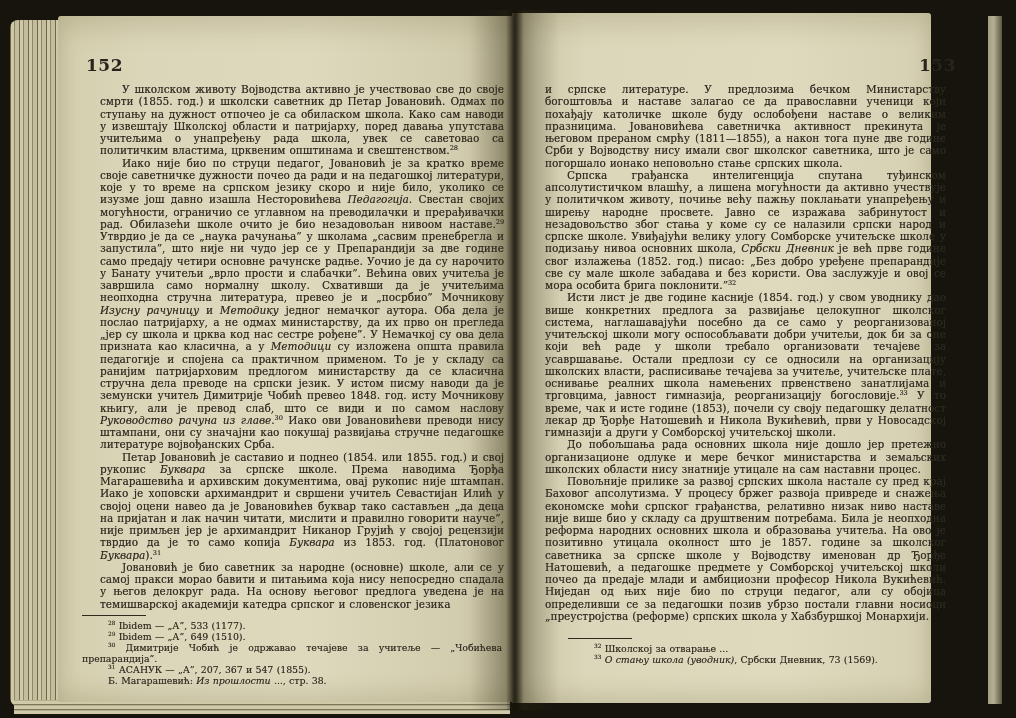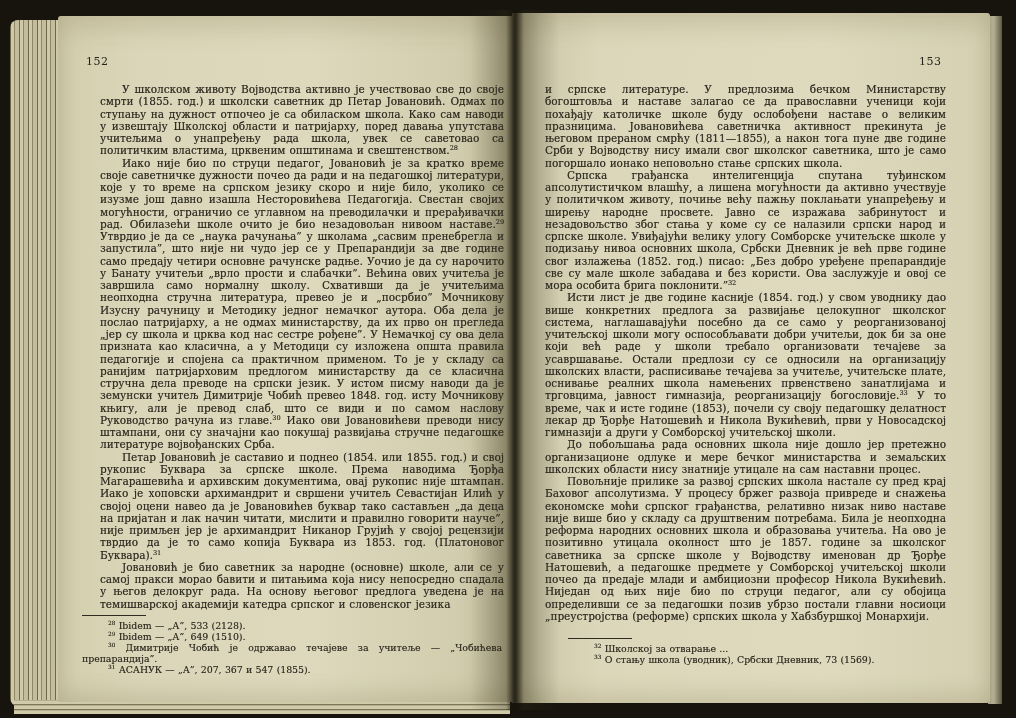--- a/index.html
+++ b/index.html
@@ -29,47 +29,47 @@
   .page{
     position:absolute;color:#2e2a20;box-sizing:border-box;
   }
   .page.left{
     left:58px;top:16px;width:454px;height:686px;
     background:linear-gradient(90deg,#d3cead 0%,#dbd6b9 18%,#ded9bd 55%,#d2cdae 88%,#bab494 100%);
     box-shadow:inset 0 14px 22px rgba(110,100,60,.18), inset 0 -12px 18px rgba(110,100,60,.15);
     border-radius:3px 0 0 3px;
   }
   .page.right{
-    left:512px;top:13px;width:478px;height:690px;
+    left:512px;top:13px;width:419px;height:690px;
     background:linear-gradient(90deg,#b1ab8b 0%,#cfcaac 6%,#dcd7ba 18%,#dfdabe 65%,#d5d0b2 100%);
     box-shadow:inset 0 14px 22px rgba(110,100,60,.18), inset 0 -12px 18px rgba(110,100,60,.15);
     border-radius:0 3px 3px 0;
   }
   .gutter-shadow{
     position:absolute;left:470px;top:10px;width:90px;height:700px;z-index:5;
     background:linear-gradient(90deg,
       rgba(50,44,24,0) 0%,rgba(50,44,24,.30) 40%,rgba(22,19,10,.85) 49%,
       rgba(22,19,10,.85) 51%,rgba(50,44,24,.30) 60%,rgba(50,44,24,0) 100%);
     pointer-events:none;
   }
   .pagenum{
-    position:absolute;font-size:11px;font-weight:normal;letter-spacing:.5px;color:#28241b;
+    position:absolute;font-size:17px;font-weight:bold;letter-spacing:.5px;color:#28241b;
   }
   .left .pagenum{left:28px;top:39px;}
   .right .pagenum{left:407px;top:42px;}
   .body{
     text-align:justify;font-size:10.4px;line-height:12.25px;
     letter-spacing:.05px;word-spacing:.6px;color:#2e2a20;
     text-shadow:.25px 0 0 rgba(46,42,32,.55);
   }
   .left .body{margin:67px 8px 0 42px;width:404px;}
   .right .body{margin:70px 44px 0 33px;width:401px;}
   .body p{margin:0;text-indent:22px;}
   .body p.noindent{text-indent:0;}
-  .it{}
+  .it{font-style:italic;}
   .sup{vertical-align:super;font-size:.62em;line-height:0;letter-spacing:0;}
   .footnotes{
     text-align:justify;font-size:9.3px;line-height:11.1px;color:#2e2a20;
     word-spacing:.4px;text-shadow:.2px 0 0 rgba(46,42,32,.5);
   }
   .left .footnotes{margin:5px 10px 0 24px;width:420px;}
   .right .footnotes{margin:16px 50px 0 56px;width:372px;}
   .rule{width:64px;border-top:1px solid #2e2a20;margin-bottom:4px;}
   .footnotes p{margin:0;text-indent:26px;}
 </style>
@@ -85,24 +85,25 @@
   <div class="page left">
     <div class="pagenum">152</div>
     <div class="body">
       <p><span>У школском животу Војводства активно је учествовао све до своје смрти (1855. год.) и школски саветник др Петар Јовановић. Одмах по ступању на дужност отпочео је са обиласком школа. Како сам наводи у извештају Школској области и патријарху, поред давања упутстава учитељима о унапређењу рада школа, увек се саветовао са политичким властима, црквеним општинама и свештенством.</span><span class="sup">28</span></p>
       <p><span>Иако није био по струци педагог, Јовановић је за кратко време своје саветничке дужности почео да ради и на педагошкој литератури, које у то време на српском језику скоро и није било, уколико се изузме још давно изашла Несторовићева </span><span class="it">Педагогија</span><span>. Свестан својих могућности, ограничио се углавном на преводилачки и прерађивачки рад. Обилазећи школе очито је био незадовољан нивоом наставе.</span><span class="sup">29</span><span> Утврдио је да се „наука рачунања” у школама „сасвим пренебрегла и запустила”, што није ни чудо јер се у Препарандији за две године само предају четири основне рачунске радње. Уочио је да су нарочито у Банату учитељи „врло прости и слабачки”. Већина ових учитеља је завршила само нормалну школу. Схвативши да је учитељима неопходна стручна литература, превео је и „посрбио” Мочникову </span><span class="it">Изусну рачуницу</span><span> и </span><span class="it">Методику</span><span> једног немачког аутора. Оба дела је послао патријарху, а не одмах министарству, да их прво он прегледа „јер су школа и црква код нас сестре рођене”. У Немачкој су ова дела призната као класична, а у </span><span class="it">Методици</span><span> су изложена општа правила педагогије и спојена са практичном применом. То је у складу са ранијим патријарховим предлогом министарству да се класична стручна дела преводе на српски језик. У истом писму наводи да је земунски учитељ Димитрије Чобић превео 1848. год. исту Мочникову књигу, али је превод слаб, што се види и по самом наслову </span><span class="it">Руководство рачуна из главе</span><span>.</span><span class="sup">30</span><span> Иако ови Јовановићеви преводи нису штампани, они су значајни као покушај развијања стручне педагошке литературе војвођанских Срба.</span></p>
       <p><span>Петар Јовановић је саставио и поднео (1854. или 1855. год.) и свој рукопис </span><span class="it">Буквара</span><span> за српске школе. Према наводима Ђорђа Магарашевића и архивским документима, овај рукопис није штампан. Иако је хоповски архимандрит и свршени учитељ Севастијан Илић у својој оцени навео да је Јовановићев буквар тако састављен „да деца на пријатан и лак начин читати, мислити и правилно говорити науче”, није примљен јер је архимандрит Никанор Грујић у својој рецензији тврдио да је то само копија </span><span class="it">Буквара</span><span> из 1853. год. (Платоновог </span><span class="it">Буквара</span><span>).</span><span class="sup">31</span></p>
       <p><span>Јовановић је био саветник за народне (основне) школе, али се у самој пракси морао бавити и питањима која нису непосредно спадала у његов делокруг рада. На основу његовог предлога уведена је на темишварској академији катедра српског и словенског језика</span></p>
     </div>
     <div class="footnotes">
       <div class="rule"></div>
-      <p class="fn"><span class="sup">28</span><span> Ibidem — „А”, 533 (2128).</span></p>
+      <p class="fn"><span class="sup">28</span><span> Ibidem — „А”, 533 (1177).</span></p>
       <p class="fn"><span class="sup">29</span><span> Ibidem — „А”, 649 (1510).</span></p>
       <p class="fn"><span class="sup">30</span><span> Димитрије Чобић је одржавао течајеве за учитеље — „Чобићева препарандија”.</span></p>
       <p class="fn"><span class="sup">31</span><span> АСАНУК — „А”, 207, 367 и 547 (1855).</span></p>
+      <p class="fn"><span>Б. Магарашевић: </span><span class="it">Из прошлости</span><span> ..., стр. 38.</span></p>
     </div>
   </div>
 
   <div class="page right">
     <div class="pagenum">153</div>
     <div class="body">
       <p class="noindent"><span>и српске литературе. У предлозима бечком Министарству богоштовља и наставе залагао се да православни ученици који похађају католичке школе буду ослобођени наставе о великим празницима. Јовановићева саветничка активност прекинута је његовом прераном смрћу (1811—1855), а након тога пуне две године Срби у Војводству нису имали свог школског саветника, што је само погоршало ионако неповољно стање српских школа.</span></p>
       <p><span>Српска грађанска интелигенција спутана туђинском апсолутистичком влашћу, а лишена могућности да активно учествује у политичком животу, почиње већу пажњу поклањати унапређењу и ширењу народне просвете. Јавно се изражава забринутост и незадовољство због стања у коме су се налазили српски народ и српске школе. Увиђајући велику улогу Сомборске учитељске школе у подизању нивоа основних школа, </span><span class="it">Србски Дневник</span><span> је већ прве године свог излажења (1852. год.) писао: „Без добро уређене препарандије све су мале школе забадава и без користи. Ова заслужује и овој се мора особита брига поклонити.”</span><span class="sup">32</span></p>
       <p><span>Исти лист је две године касније (1854. год.) у свом уводнику дао више конкретних предлога за развијање целокупног школског система, наглашавајући посебно да се само у реорганизованој учитељској школи могу оспособљавати добри учитељи, док би за оне који већ раде у школи требало организовати течајеве за усавршавање. Остали предлози су се односили на организацију школских власти, расписивање течајева за учитеље, учитељске плате, оснивање реалних школа намењених првенствено занатлијама и трговцима, јавност гимназија, реорганизацију богословије.</span><span class="sup">33</span><span> У то време, чак и исте године (1853), почели су своју педагошку делатност лекар др Ђорђе Натошевић и Никола Вукићевић, први у Новосадској гимназији а други у Сомборској учитељској школи.</span></p>
       <p><span>До побољшања рада основних школа није дошло јер претежно организационе одлуке и мере бечког министарства и земаљских школских области нису знатније утицале на сам наставни процес.</span></p>

